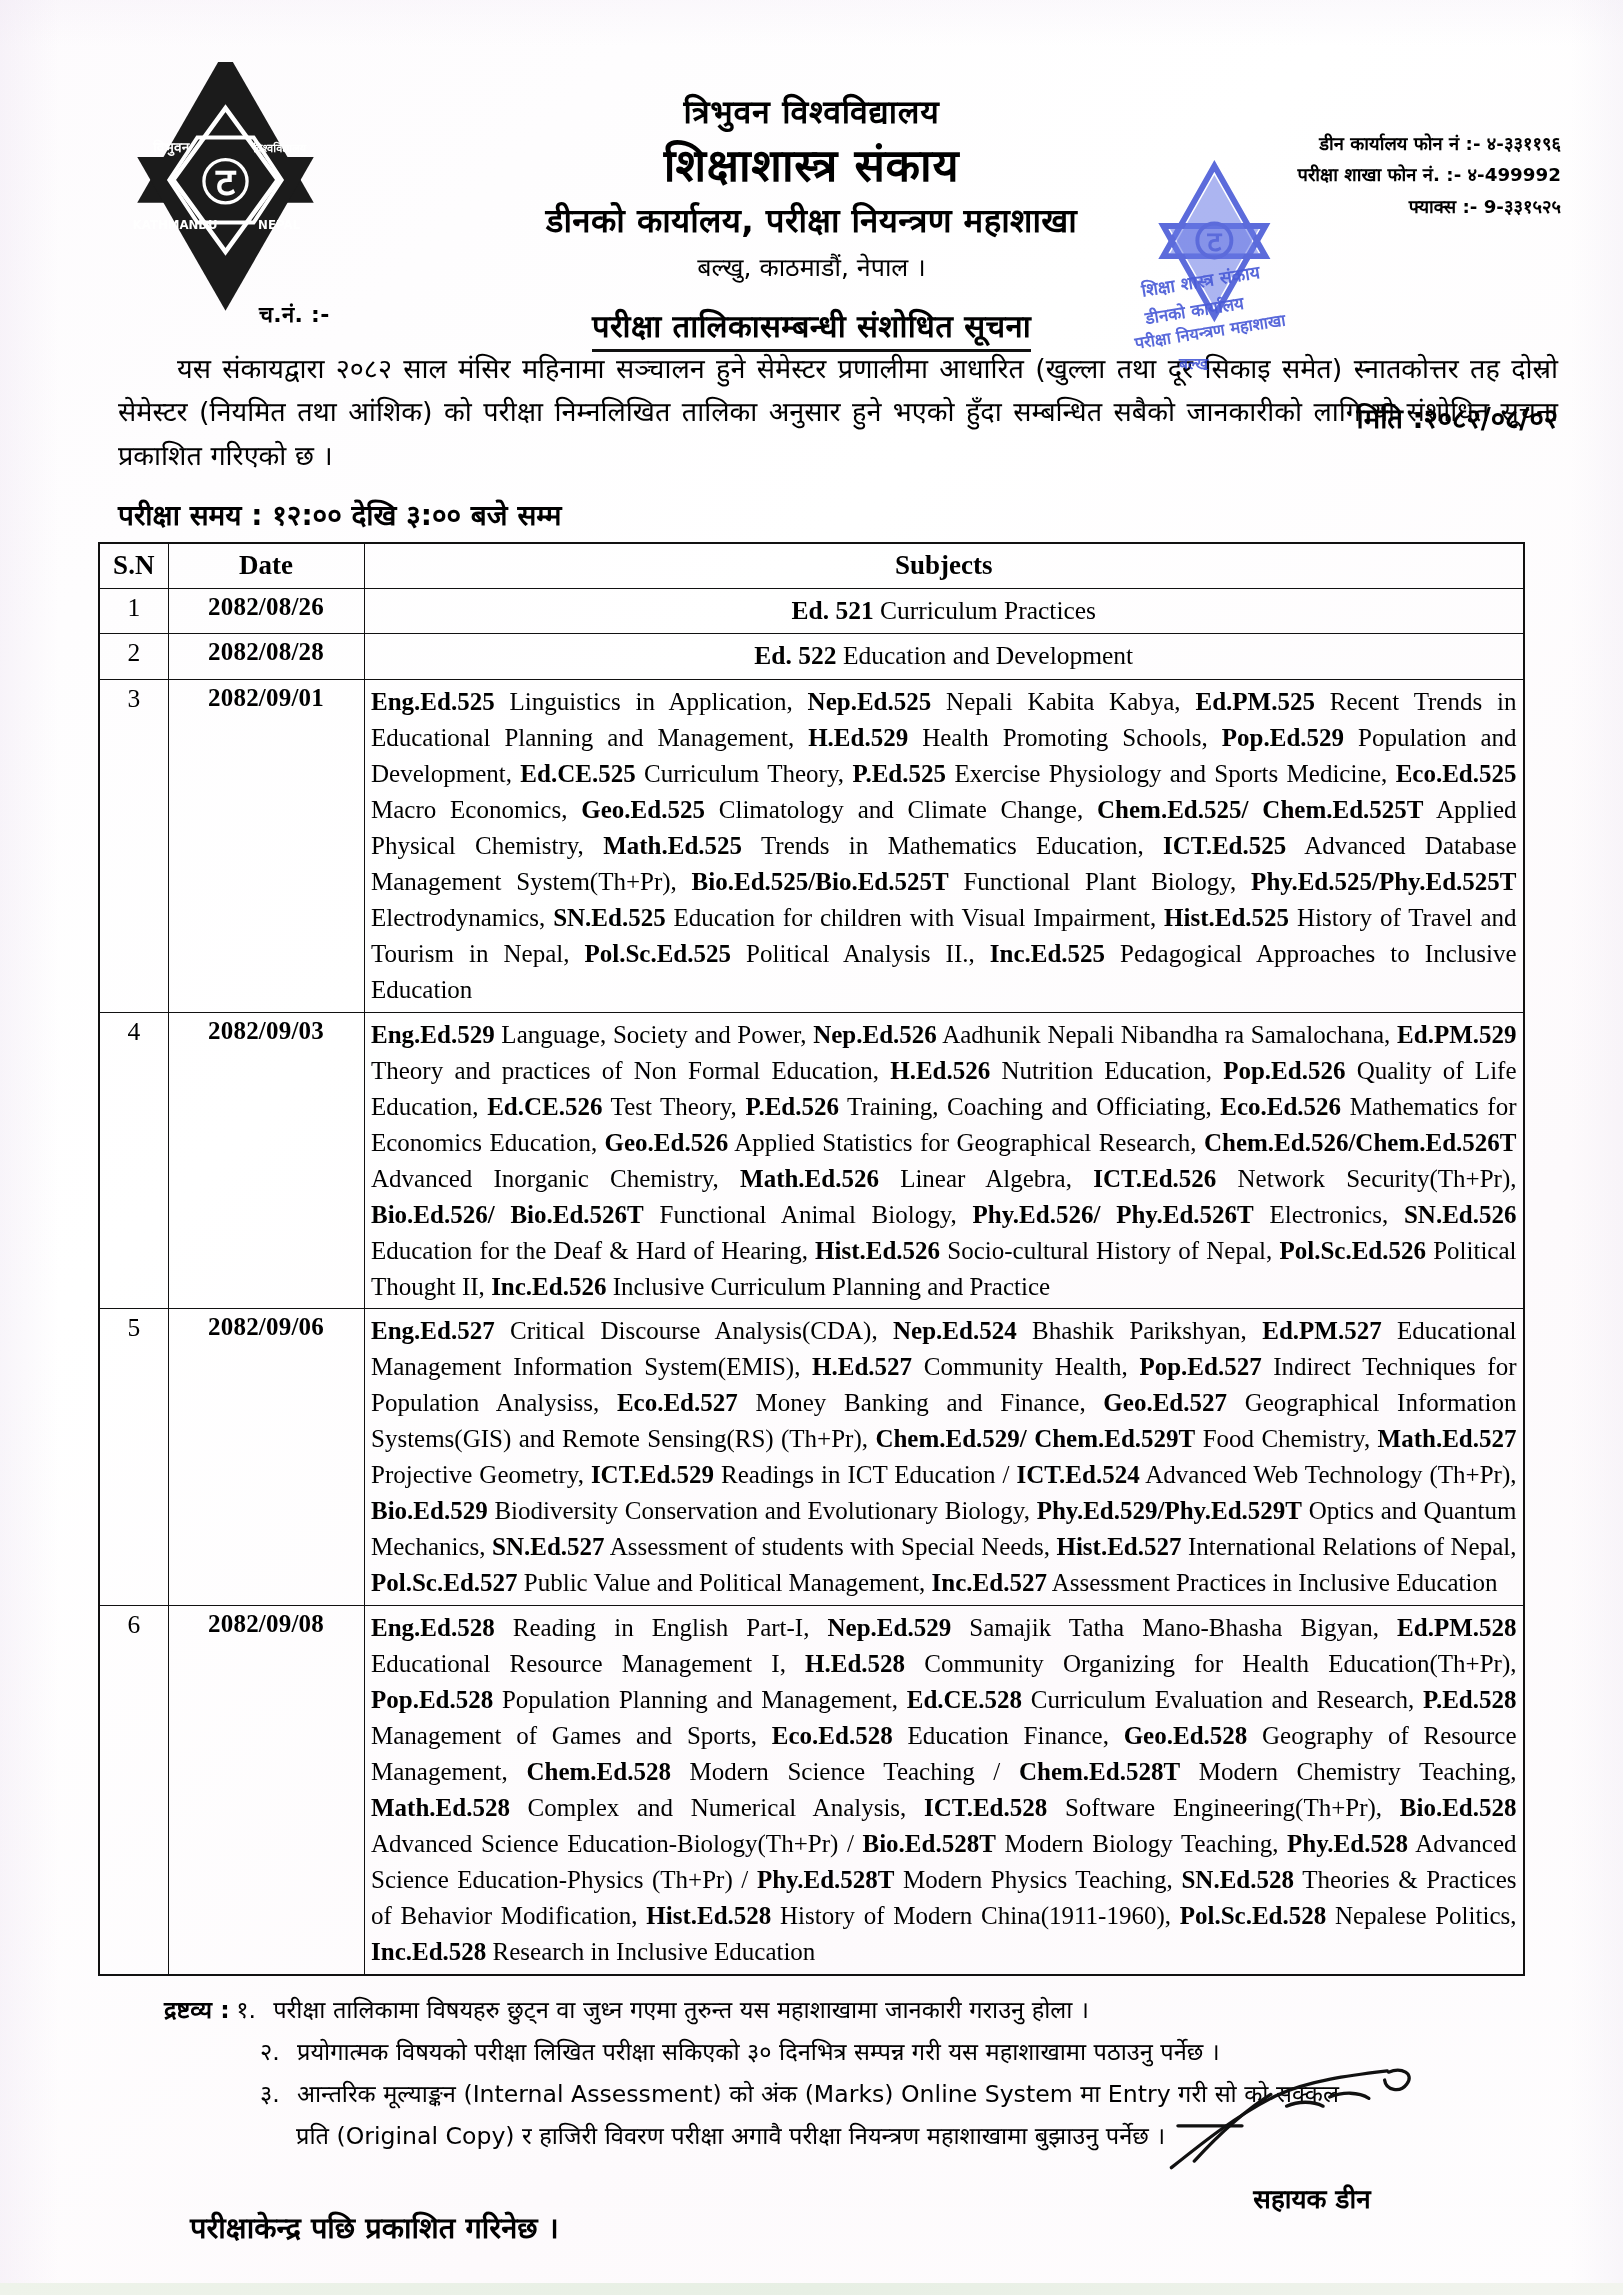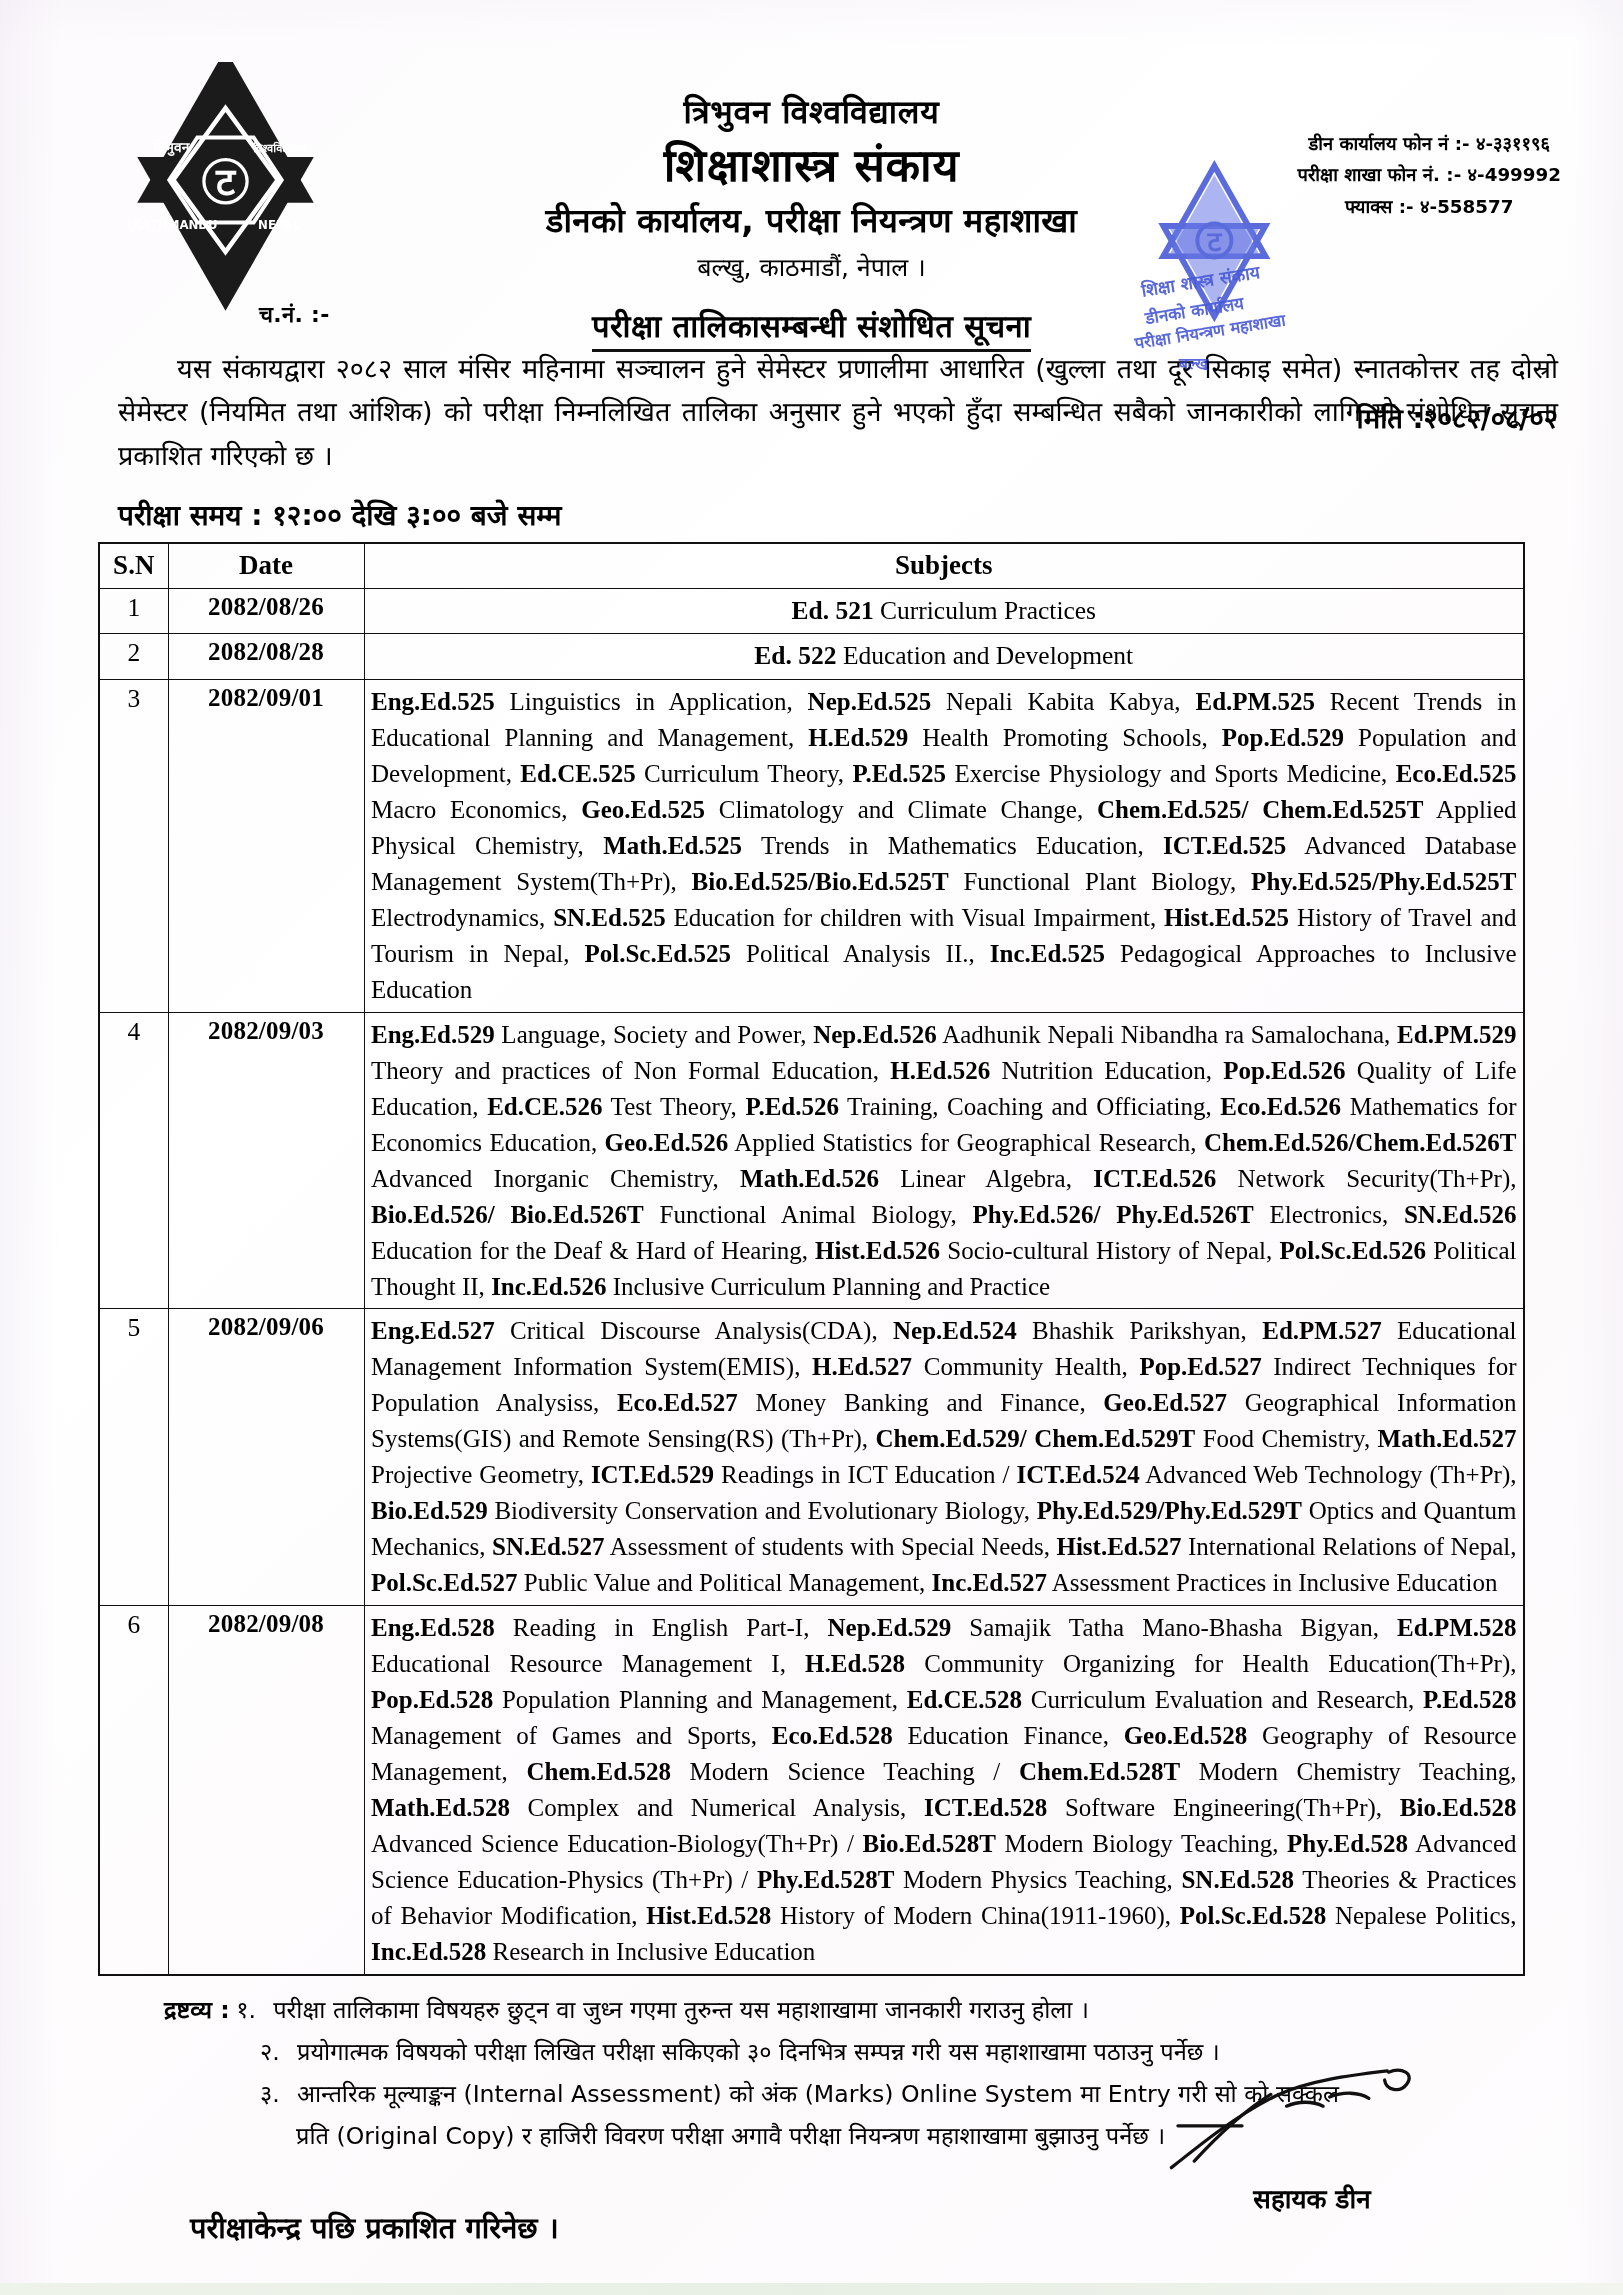--- a/index.html
+++ b/index.html
@@ -67,21 +67,21 @@
     font-family:"DejaVu Sans",sans-serif;
     font-size:31px;font-weight:700;
     margin-top:21px;
     display:inline-block;
     border-bottom:3.3px solid #111;
     padding-bottom:3.3px;
     letter-spacing:0.3px;
   }
   .contacts{
     position:absolute;right:62px;top:128px;
-    text-align:center;
+    text-align:right;
     font-family:"DejaVu Sans",sans-serif;
     font-size:18.3px;
     font-weight:600;
     line-height:1.72;
     z-index:4;
   }
   .contacts div{white-space:nowrap;}
   .miti{
     position:absolute;right:65px;top:399px;
     font-family:"DejaVu Sans",sans-serif;
@@ -238,21 +238,21 @@
           <text x="46" y="280" font-size="26" transform="rotate(-9 46 280)">डीनको कार्यालय</text>
           <text x="30" y="318" font-size="25" transform="rotate(-9 30 318)">परीक्षा नियन्त्रण महाशाखा</text>
           <text x="96" y="348" font-size="24">बल्खु</text>
         </g>
       </svg>
     </div>
 
     <div class="contacts">
       <div>डीन कार्यालय फोन नं :-  ४-३३११९६</div>
       <div>परीक्षा शाखा फोन नं.  :- ४-499992</div>
-      <div>फ्याक्स :-  ४-558577</div>
+      <div>फ्याक्स :-  9-३३१५२५</div>
     </div>
 
     <div class="head-center">
       <div class="uni-name">त्रिभुवन विश्वविद्यालय</div>
       <div class="faculty-name">शिक्षाशास्त्र संकाय</div>
       <div class="office-name">डीनको कार्यालय, परीक्षा नियन्त्रण महाशाखा</div>
       <div class="address">बल्खु, काठमाडौं, नेपाल ।</div>
       <div><span class="notice-title">परीक्षा तालिकासम्बन्धी संशोधित सूचना</span></div>
     </div>
 

